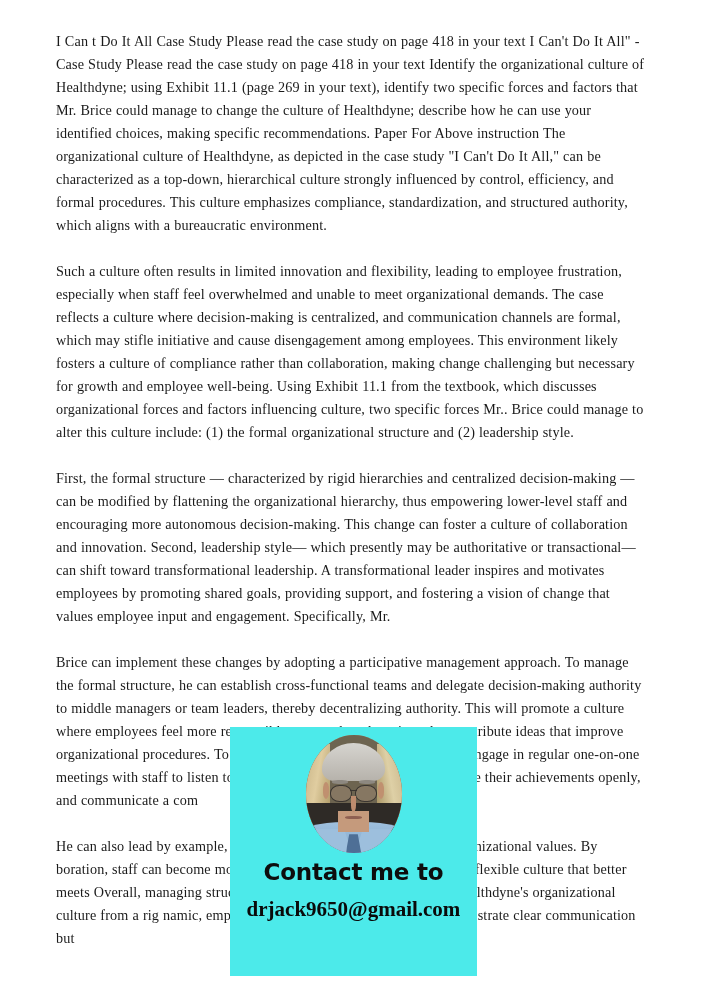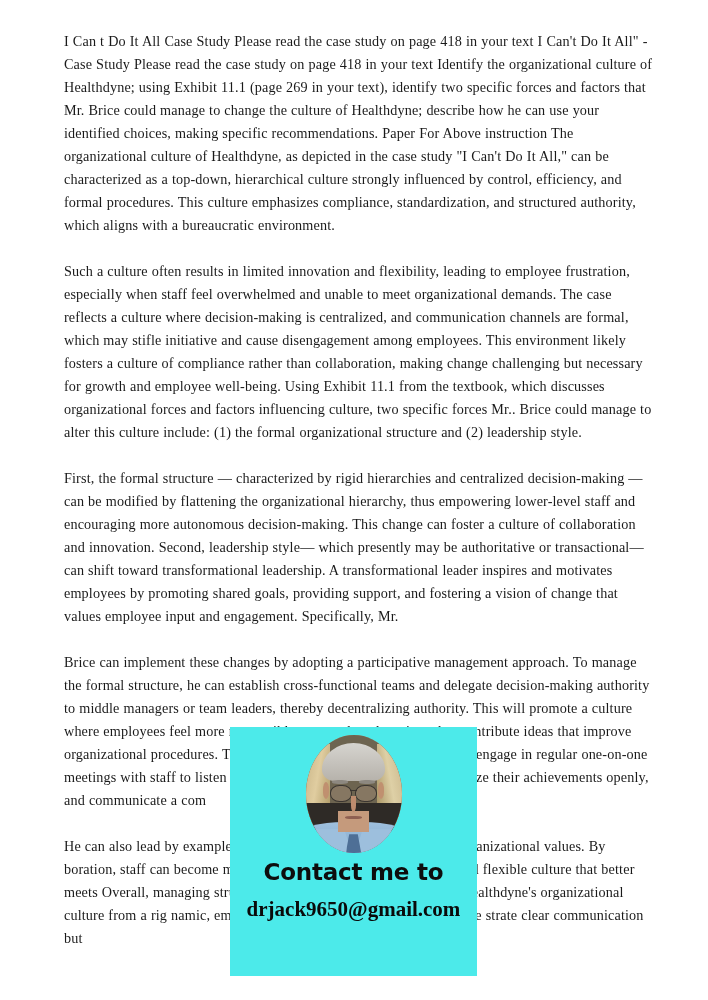--- a/index.html
+++ b/index.html
@@ -19,21 +19,21 @@
   #page {
     position: absolute;
     left: 0; top: 0;
     width: 708px;
     height: 1000px;
     background: #ffffff;
   }
 
   .doc-body {
     position: absolute;
-    left: 64px;
+    left: 56px;
     top: 30px;
     width: 590px;
   }
 
   .para {
     margin: 0 0 23px 0;
     font-size: 14.2px;
     line-height: 23px;
     color: #1a1a1a;
     text-align: left;

